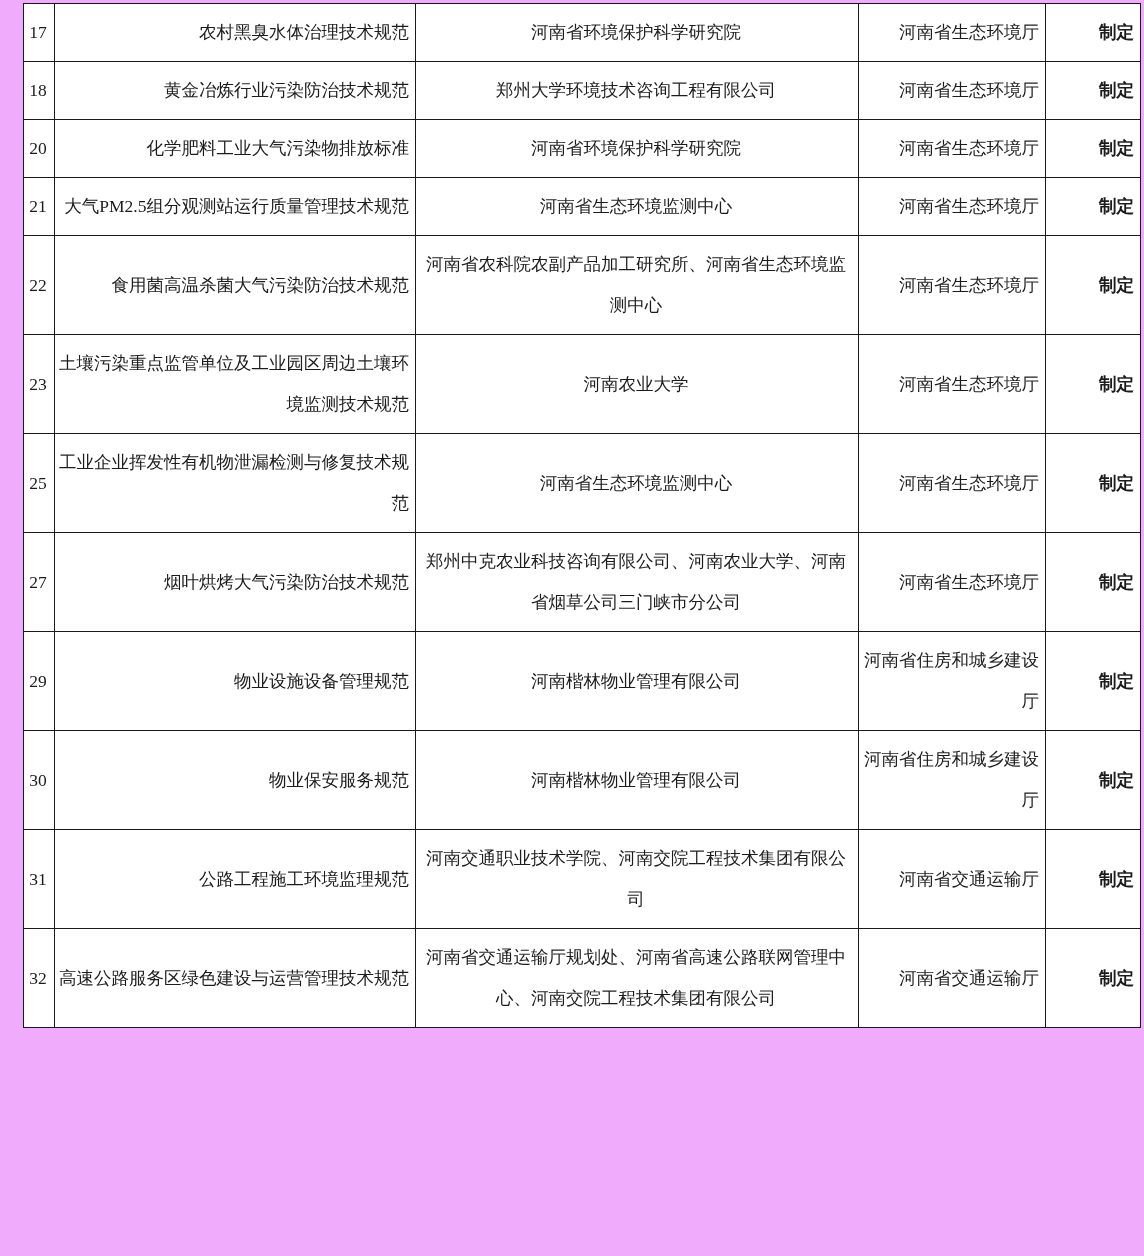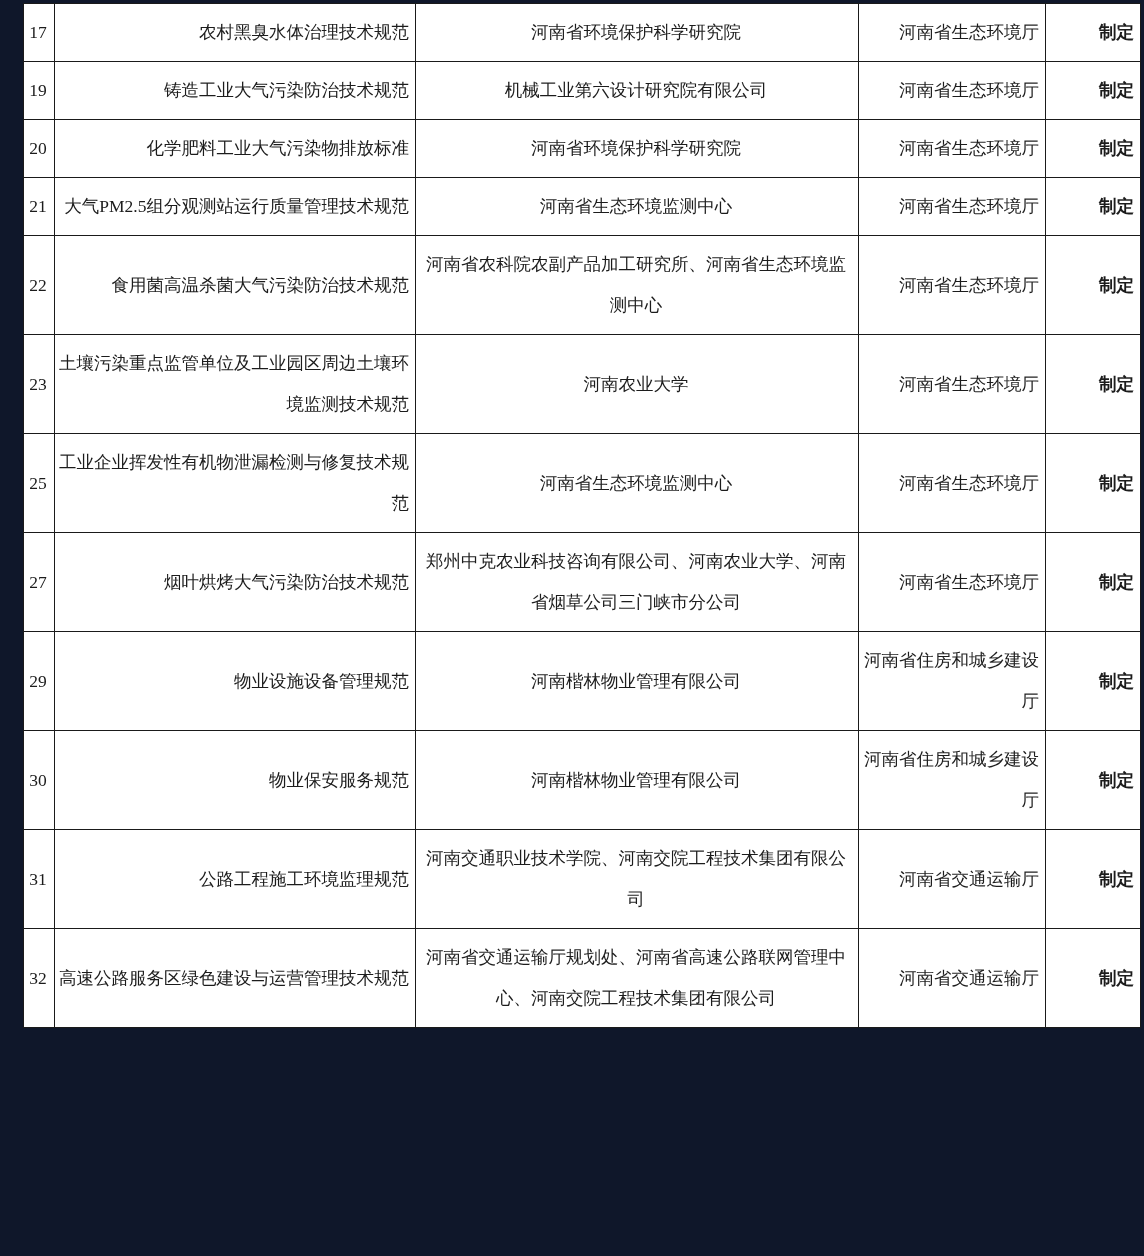--- a/index.html
+++ b/index.html
@@ -7,21 +7,21 @@
     padding: 0;
     background: #ffffff;
   }
   .page {
     position: relative;
     width: 1144px;
     height: 1256px;
     box-sizing: border-box;
     padding: 3px 0 0 23px;
     overflow: hidden;
-    background: #0f172a;
+    background: #f0abfc;
     font-family: "Liberation Serif", "DejaVu Serif", serif;
   }
   table.standards {
     border-collapse: collapse;
     table-layout: fixed;
     width: 1117px;
   }
   table.standards td {
     border: 1px solid #1a1a1a;
     font-size: 17.5px;
@@ -61,23 +61,23 @@
     </colgroup>
     <tbody id="table-body">
         <tr>
           <td class="c-no">17</td>
           <td class="c-name">农村黑臭水体治理技术规范</td>
           <td class="c-org">河南省环境保护科学研究院</td>
           <td class="c-auth">河南省生态环境厅</td>
           <td class="c-act">制定</td>
         </tr>
         <tr>
-          <td class="c-no">19</td>
-          <td class="c-name">铸造工业大气污染防治技术规范</td>
-          <td class="c-org">机械工业第六设计研究院有限公司</td>
+          <td class="c-no">18</td>
+          <td class="c-name">黄金冶炼行业污染防治技术规范</td>
+          <td class="c-org">郑州大学环境技术咨询工程有限公司</td>
           <td class="c-auth">河南省生态环境厅</td>
           <td class="c-act">制定</td>
         </tr>
         <tr>
           <td class="c-no">20</td>
           <td class="c-name">化学肥料工业大气污染物排放标准</td>
           <td class="c-org">河南省环境保护科学研究院</td>
           <td class="c-auth">河南省生态环境厅</td>
           <td class="c-act">制定</td>
         </tr>

